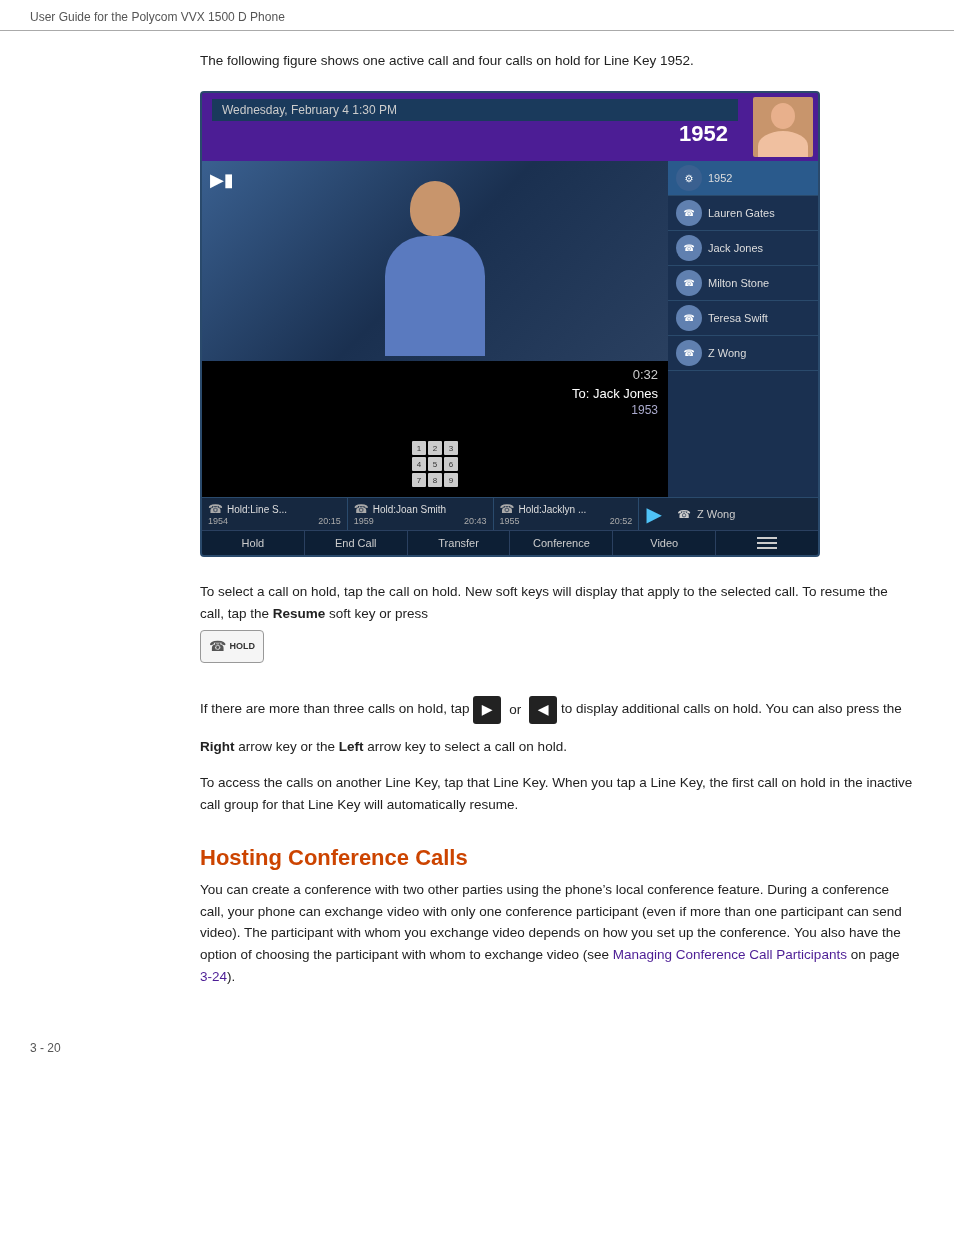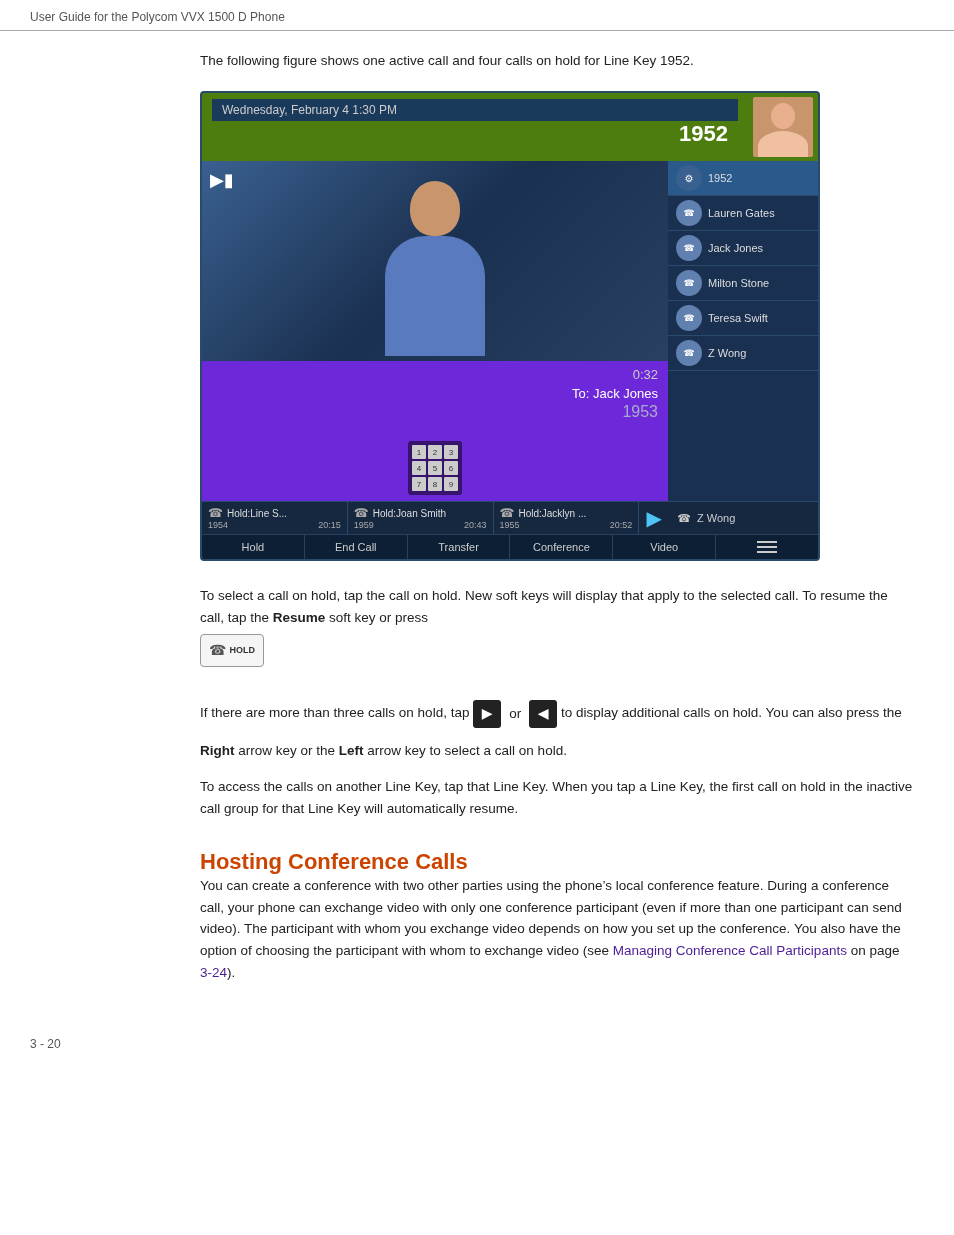--- a/index.html
+++ b/index.html
@@ -112,21 +112,21 @@
       color: #ccc;
     }
 
     .call-to {
       font-size: 13px;
       color: #fff;
       margin-top: 4px;
     }
 
     .call-number {
-      font-size: 16px;
+      font-size: 12px;
       color: #aac;
       margin-top: 2px;
     }
 
     .keypad-icon {
       margin-top: 20px;
       text-align: center;
     }
 
     .keypad-grid {
@@ -311,21 +311,21 @@
       color: #fff;
       font-size: 14px;
       border-radius: 3px;
     }
 
     .section-heading {
       color: #cc4400;
       font-size: 22px;
       font-weight: bold;
       font-family: Arial, sans-serif;
-      margin: 30px 0 0 0;
+      margin: 30px 0 8px 0;
     }
 
     .page-footer {
       padding: 10px 30px;
       font-size: 12px;
       color: #555;
     }
 
     .contact-name-label {
       font-size: 11px;
@@ -365,21 +365,21 @@
       width: 50px;
       height: 30px;
       background: #f0c0a0;
       border-radius: 50% 50% 0 0;
       margin: 2px auto 0;
     }
 
     .phone-header-row {
       display: flex;
       align-items: stretch;
-      background: #4d7c0f;
+      background: #4c1d95;
     }
 
     .phone-header-left {
       flex: 1;
       padding: 6px 10px;
     }
 
     .phone-header-right {
       width: 70px;
       display: flex;
@@ -431,21 +431,21 @@
         <div class="phone-video-placeholder">
 
           <div class="person-silhouette">
             <div class="person-head"></div>
             <div class="person-body"></div>
           </div>
 
           <div style="position:absolute; top:8px; left:8px; color:#fff; font-size:18px;">▶▮</div>
         </div>
 
-        <div style="background:#6d28d9; padding: 6px 10px;">
+        <div style="background:#000000; padding: 6px 10px;">
           <div style="display:flex; justify-content: space-between; align-items:flex-start;">
             <div style="color:#aaa; font-size:11px;">
             </div>
             <div style="text-align:right;">
               <div class="call-timer">0:32</div>
               <div class="call-to">To: Jack Jones</div>
               <div class="call-number">1953</div>
             </div>
           </div>
 

